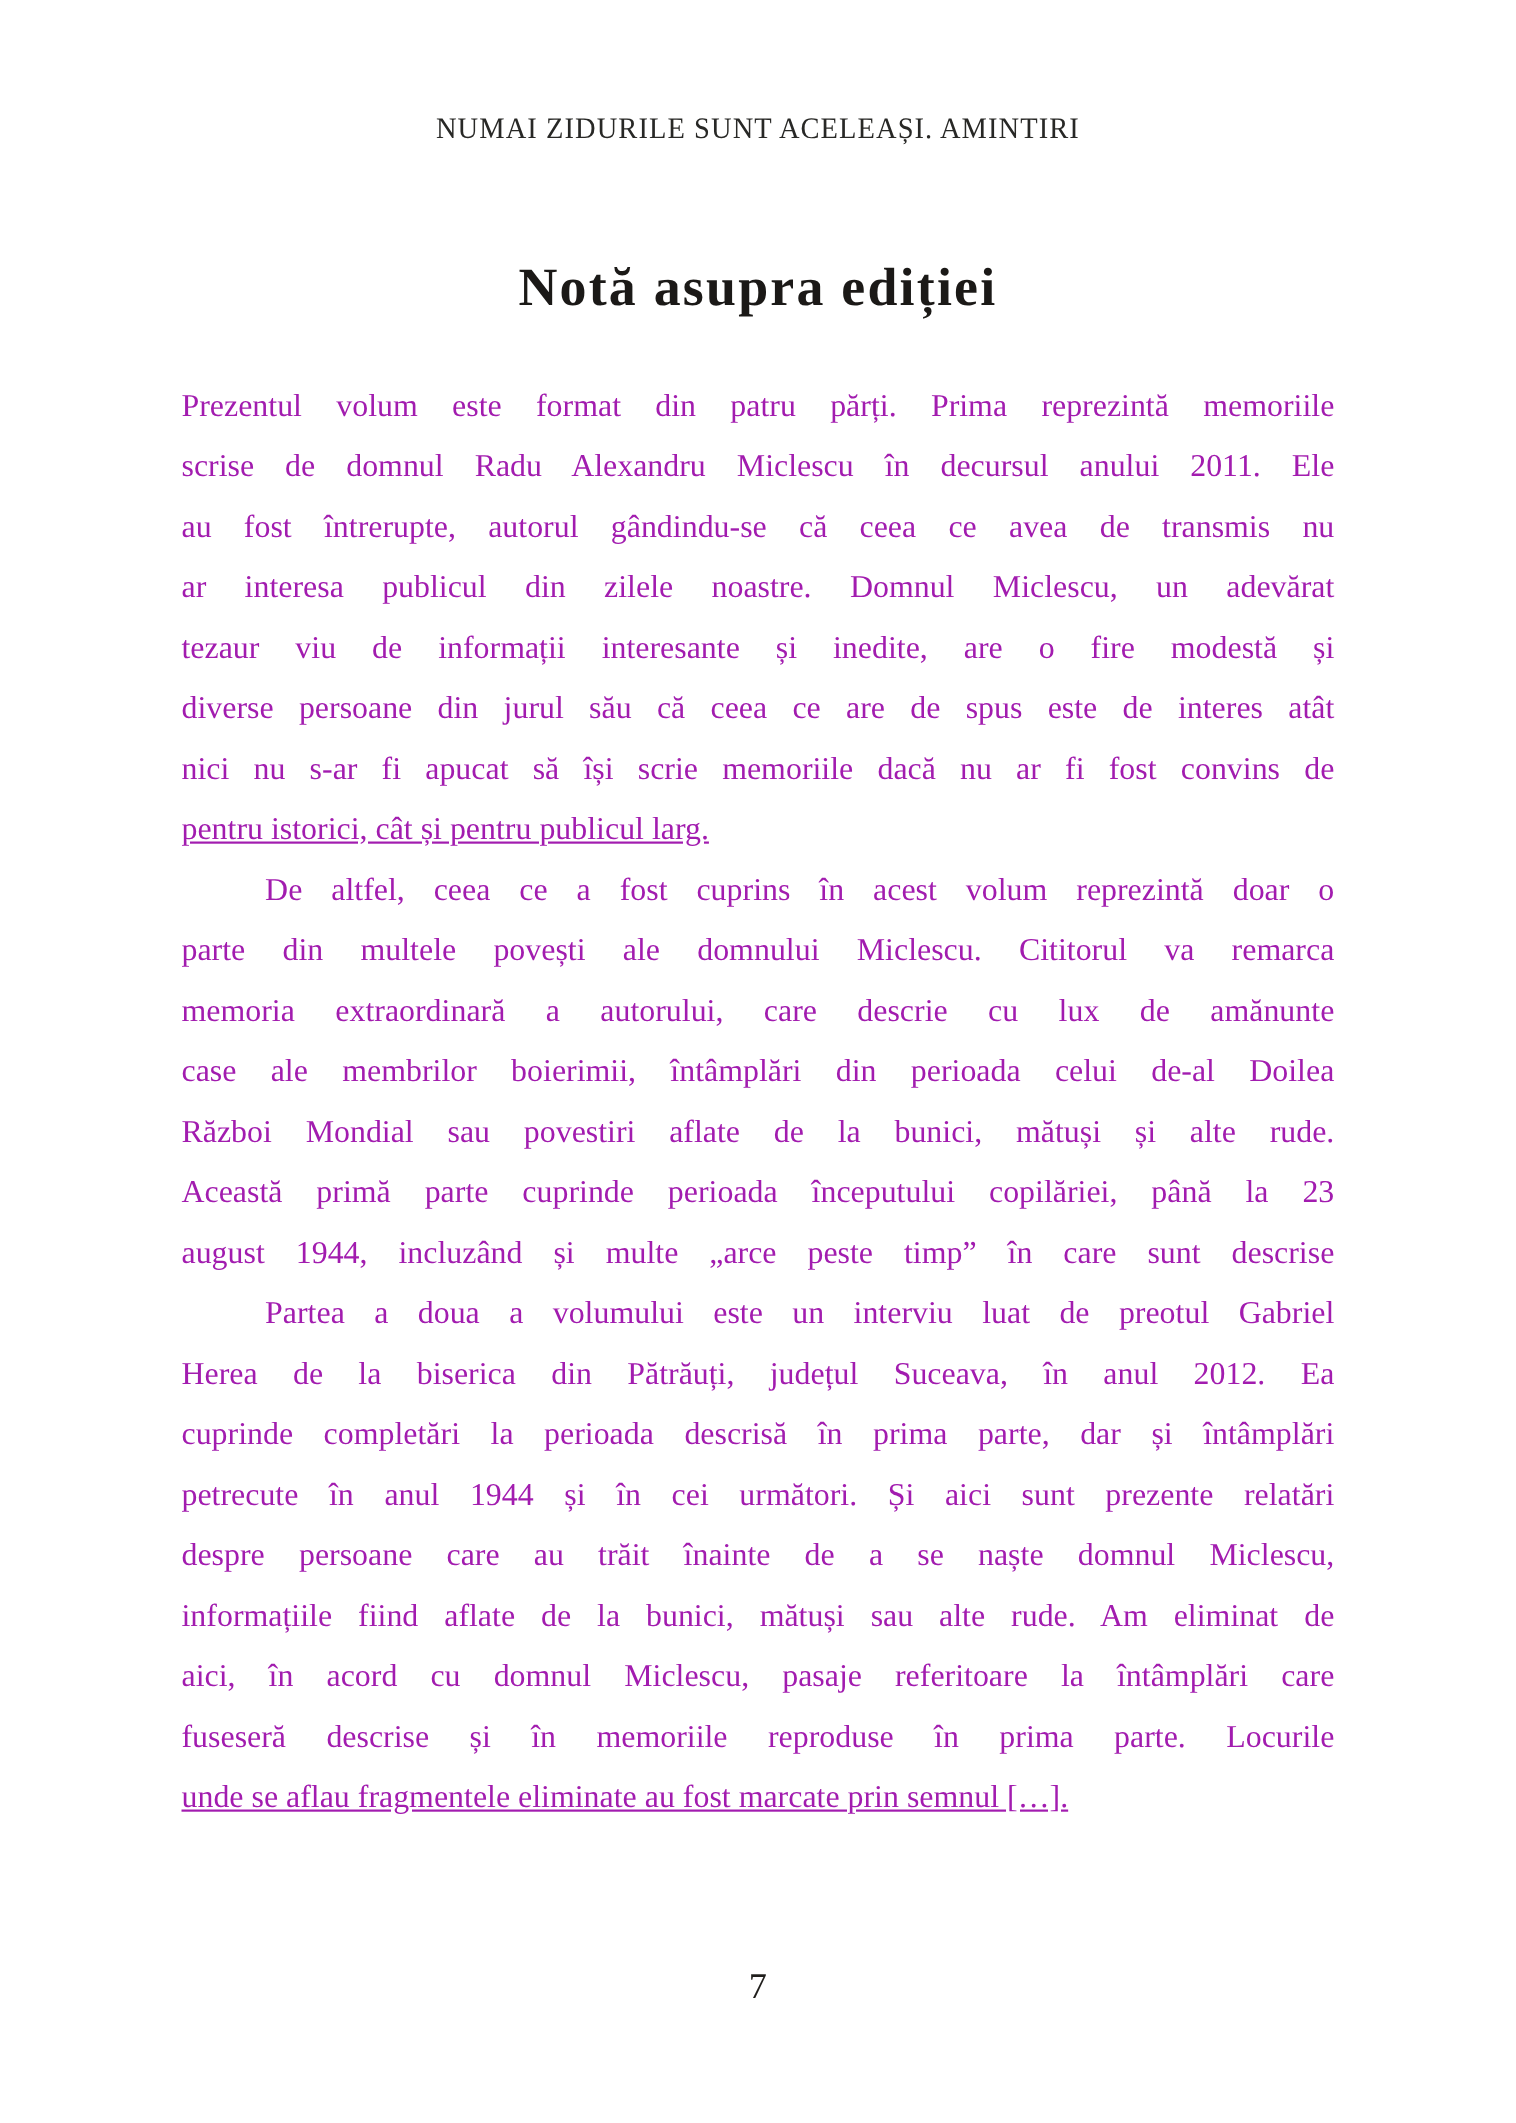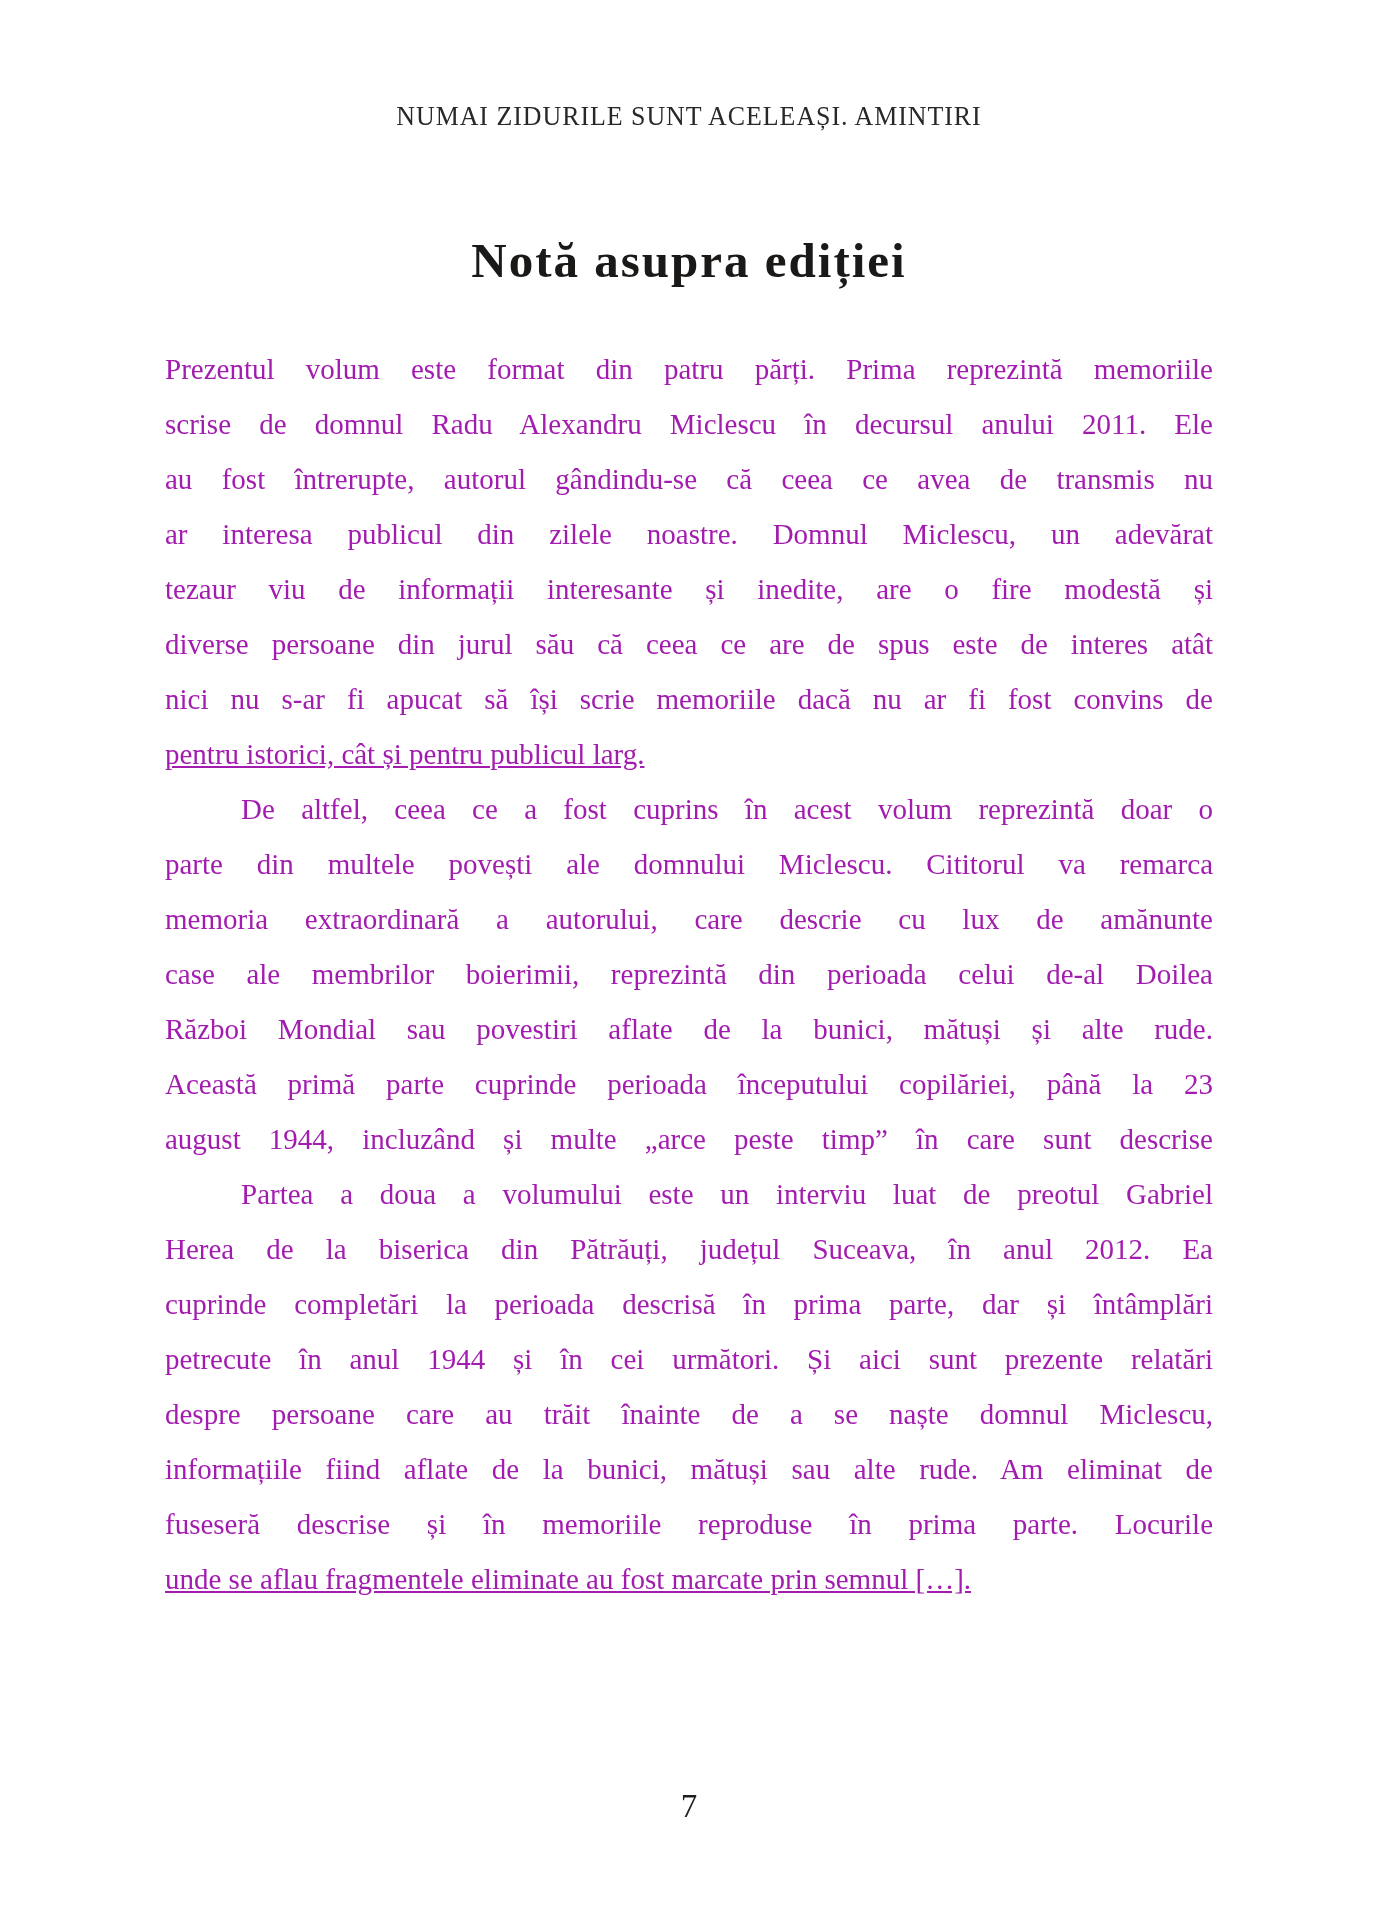--- a/index.html
+++ b/index.html
@@ -82,28 +82,29 @@
       <div class="text-line">scrise de domnul Radu Alexandru Miclescu în decursul anului 2011. Ele</div>
       <div class="text-line">au fost întrerupte, autorul gândindu-se că ceea ce avea de transmis nu</div>
       <div class="text-line">ar interesa publicul din zilele noastre. Domnul Miclescu, un adevărat</div>
       <div class="text-line">tezaur viu de informații interesante și inedite, are o fire modestă și</div>
       <div class="text-line">diverse persoane din jurul său că ceea ce are de spus este de interes atât</div>
       <div class="text-line">nici nu s-ar fi apucat să își scrie memoriile dacă nu ar fi fost convins de</div>
       <div class="text-line last">pentru istorici, cât și pentru publicul larg.</div>
       <div class="text-line indent">De altfel, ceea ce a fost cuprins în acest volum reprezintă doar o</div>
       <div class="text-line">parte din multele povești ale domnului Miclescu. Cititorul va remarca</div>
       <div class="text-line">memoria extraordinară a autorului, care descrie cu lux de amănunte</div>
-      <div class="text-line">case ale membrilor boierimii, reprezintă din perioada celui de-al Doilea</div>
+      <div class="text-line">case ale membrilor boierimii, întâmplări din perioada celui de-al Doilea</div>
       <div class="text-line">Război Mondial sau povestiri aflate de la bunici, mătuși și alte rude.</div>
       <div class="text-line">Această primă parte cuprinde perioada începutului copilăriei, până la 23</div>
       <div class="text-line">august 1944, incluzând și multe „arce peste timp” în care sunt descrise</div>
       <div class="text-line indent">Partea a doua a volumului este un interviu luat de preotul Gabriel</div>
       <div class="text-line">Herea de la biserica din Pătrăuți, județul Suceava, în anul 2012. Ea</div>
       <div class="text-line">cuprinde completări la perioada descrisă în prima parte, dar și întâmplări</div>
       <div class="text-line">petrecute în anul 1944 și în cei următori. Și aici sunt prezente relatări</div>
       <div class="text-line">despre persoane care au trăit înainte de a se naște domnul Miclescu,</div>
       <div class="text-line">informațiile fiind aflate de la bunici, mătuși sau alte rude. Am eliminat de</div>
+      <div class="text-line">aici, în acord cu domnul Miclescu, pasaje referitoare la întâmplări care</div>
       <div class="text-line">fuseseră descrise și în memoriile reproduse în prima parte. Locurile</div>
       <div class="text-line last">unde se aflau fragmentele eliminate au fost marcate prin semnul […].</div>
     </div>
 
   <div class="page-number">7</div>
 </div>
 
 </body></html>

